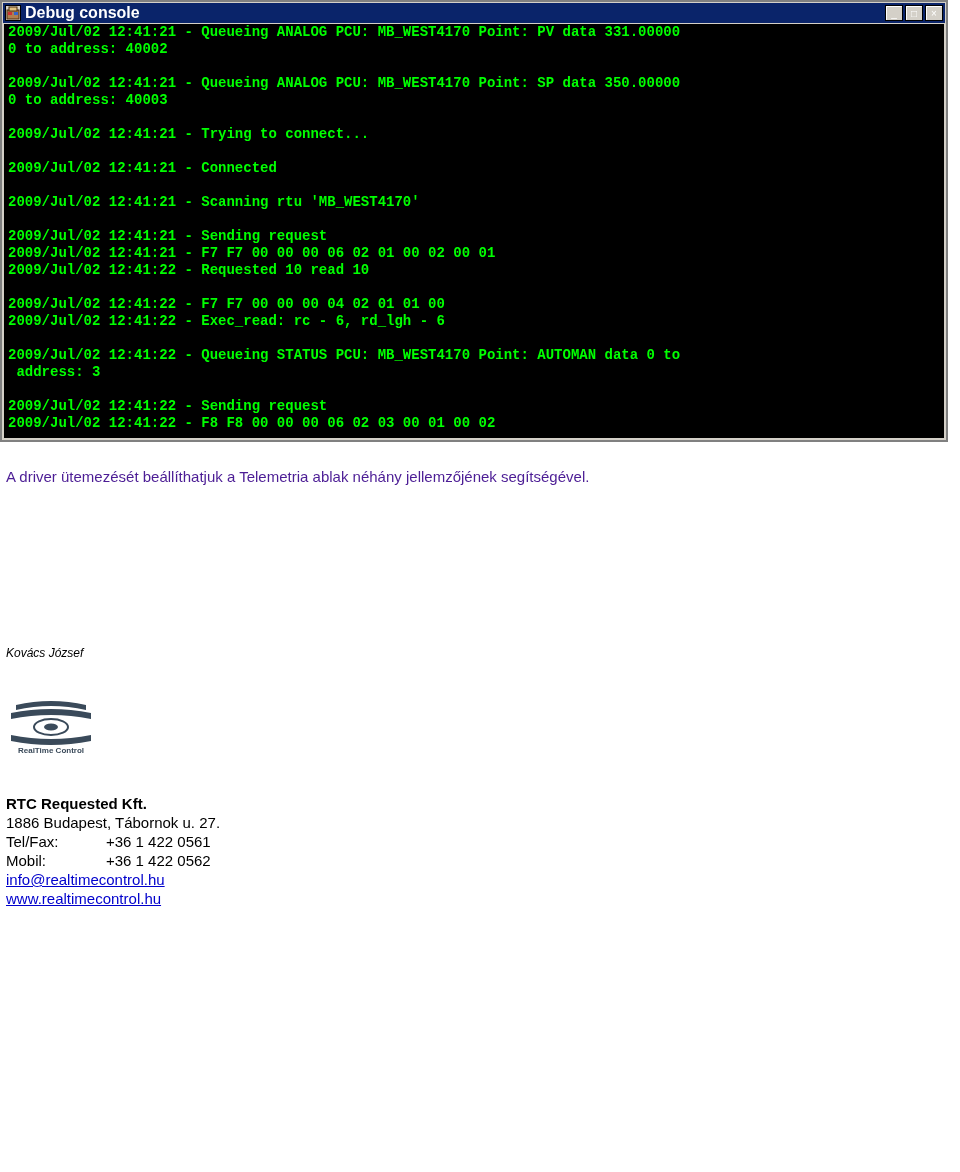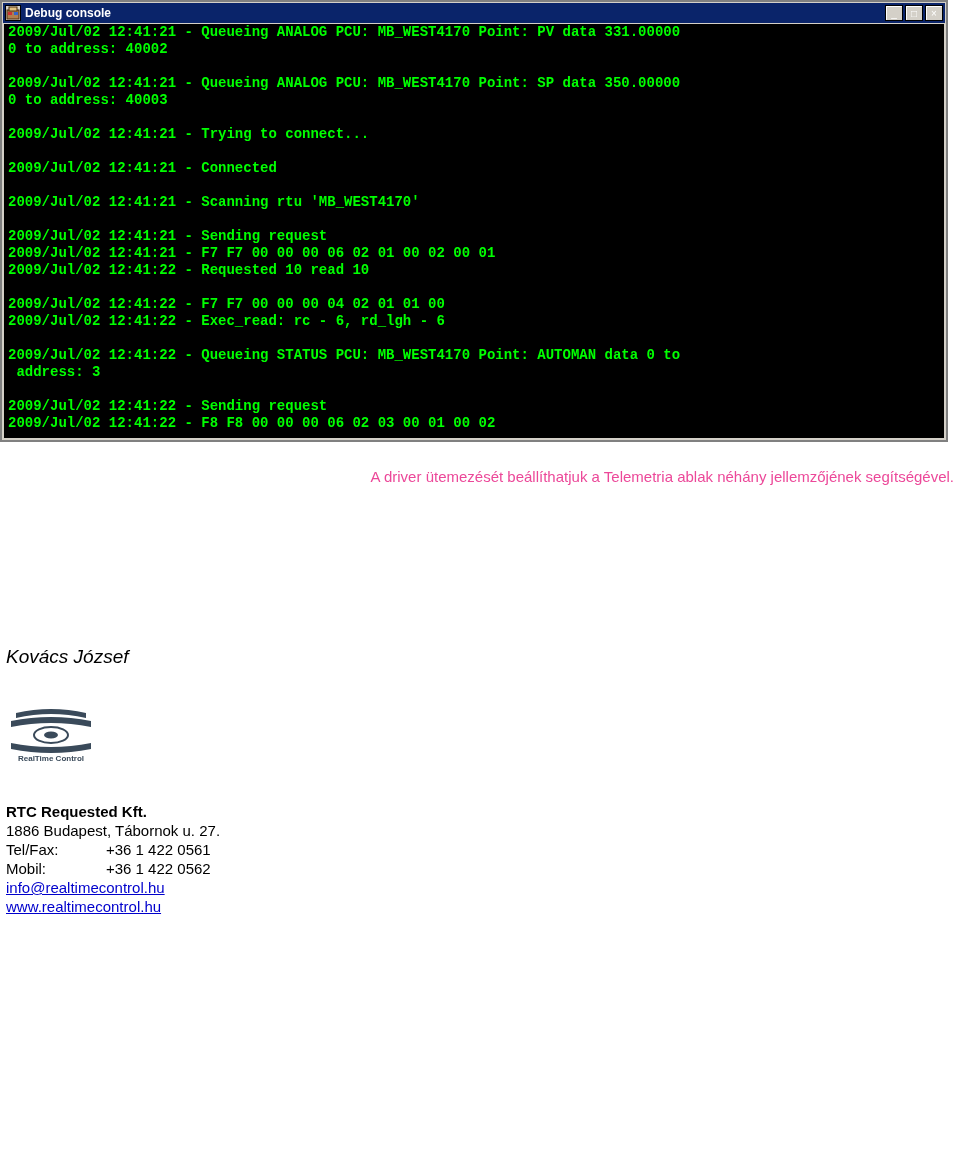--- a/index.html
+++ b/index.html
@@ -42,21 +42,21 @@
     width: 16px;
     height: 16px;
     margin: 2px 4px 2px 2px;
     background: #d4d0c8;
     border: 1px solid #000;
     box-sizing: border-box;
   }
   .titlebar-icon svg { display:block; }
   .titlebar-title {
     font-weight: bold;
-    font-size: 12px;
+    font-size: 16px;
     color: #fff;
     font-family: Tahoma, Arial, sans-serif;
   }
   .titlebar-buttons {
     display: flex;
     gap: 2px;
     margin-right: 2px;
   }
   .win-btn {
     width: 16px;
@@ -82,29 +82,28 @@
     border: 2px solid #d4d0c8;
     border-top:1px solid #d4d0c8;
   }
   .console-body .line { display:block; }
   .console-body .group-gap { display:block; height:17px; }
 
   .body-text {
     margin: 0 6px;
     font-size: 15px;
     line-height: 19px;
-    color: #ec4899;
+    color: #4c1d95;
     font-family: Arial, Helvetica, sans-serif;
-    text-align: right;
   }
   .body-text p { margin: 0 0 2px 0; }
 
   .signature {
     margin: 160px 6px 0 6px;
-    font-size: 19px;
+    font-size: 12px;
     font-style: italic;
     color: #000;
   }
 
   .logo-block {
     margin: 40px 6px 0 6px;
   }
 
   .contact {
     margin: 35px 6px 0 6px;

